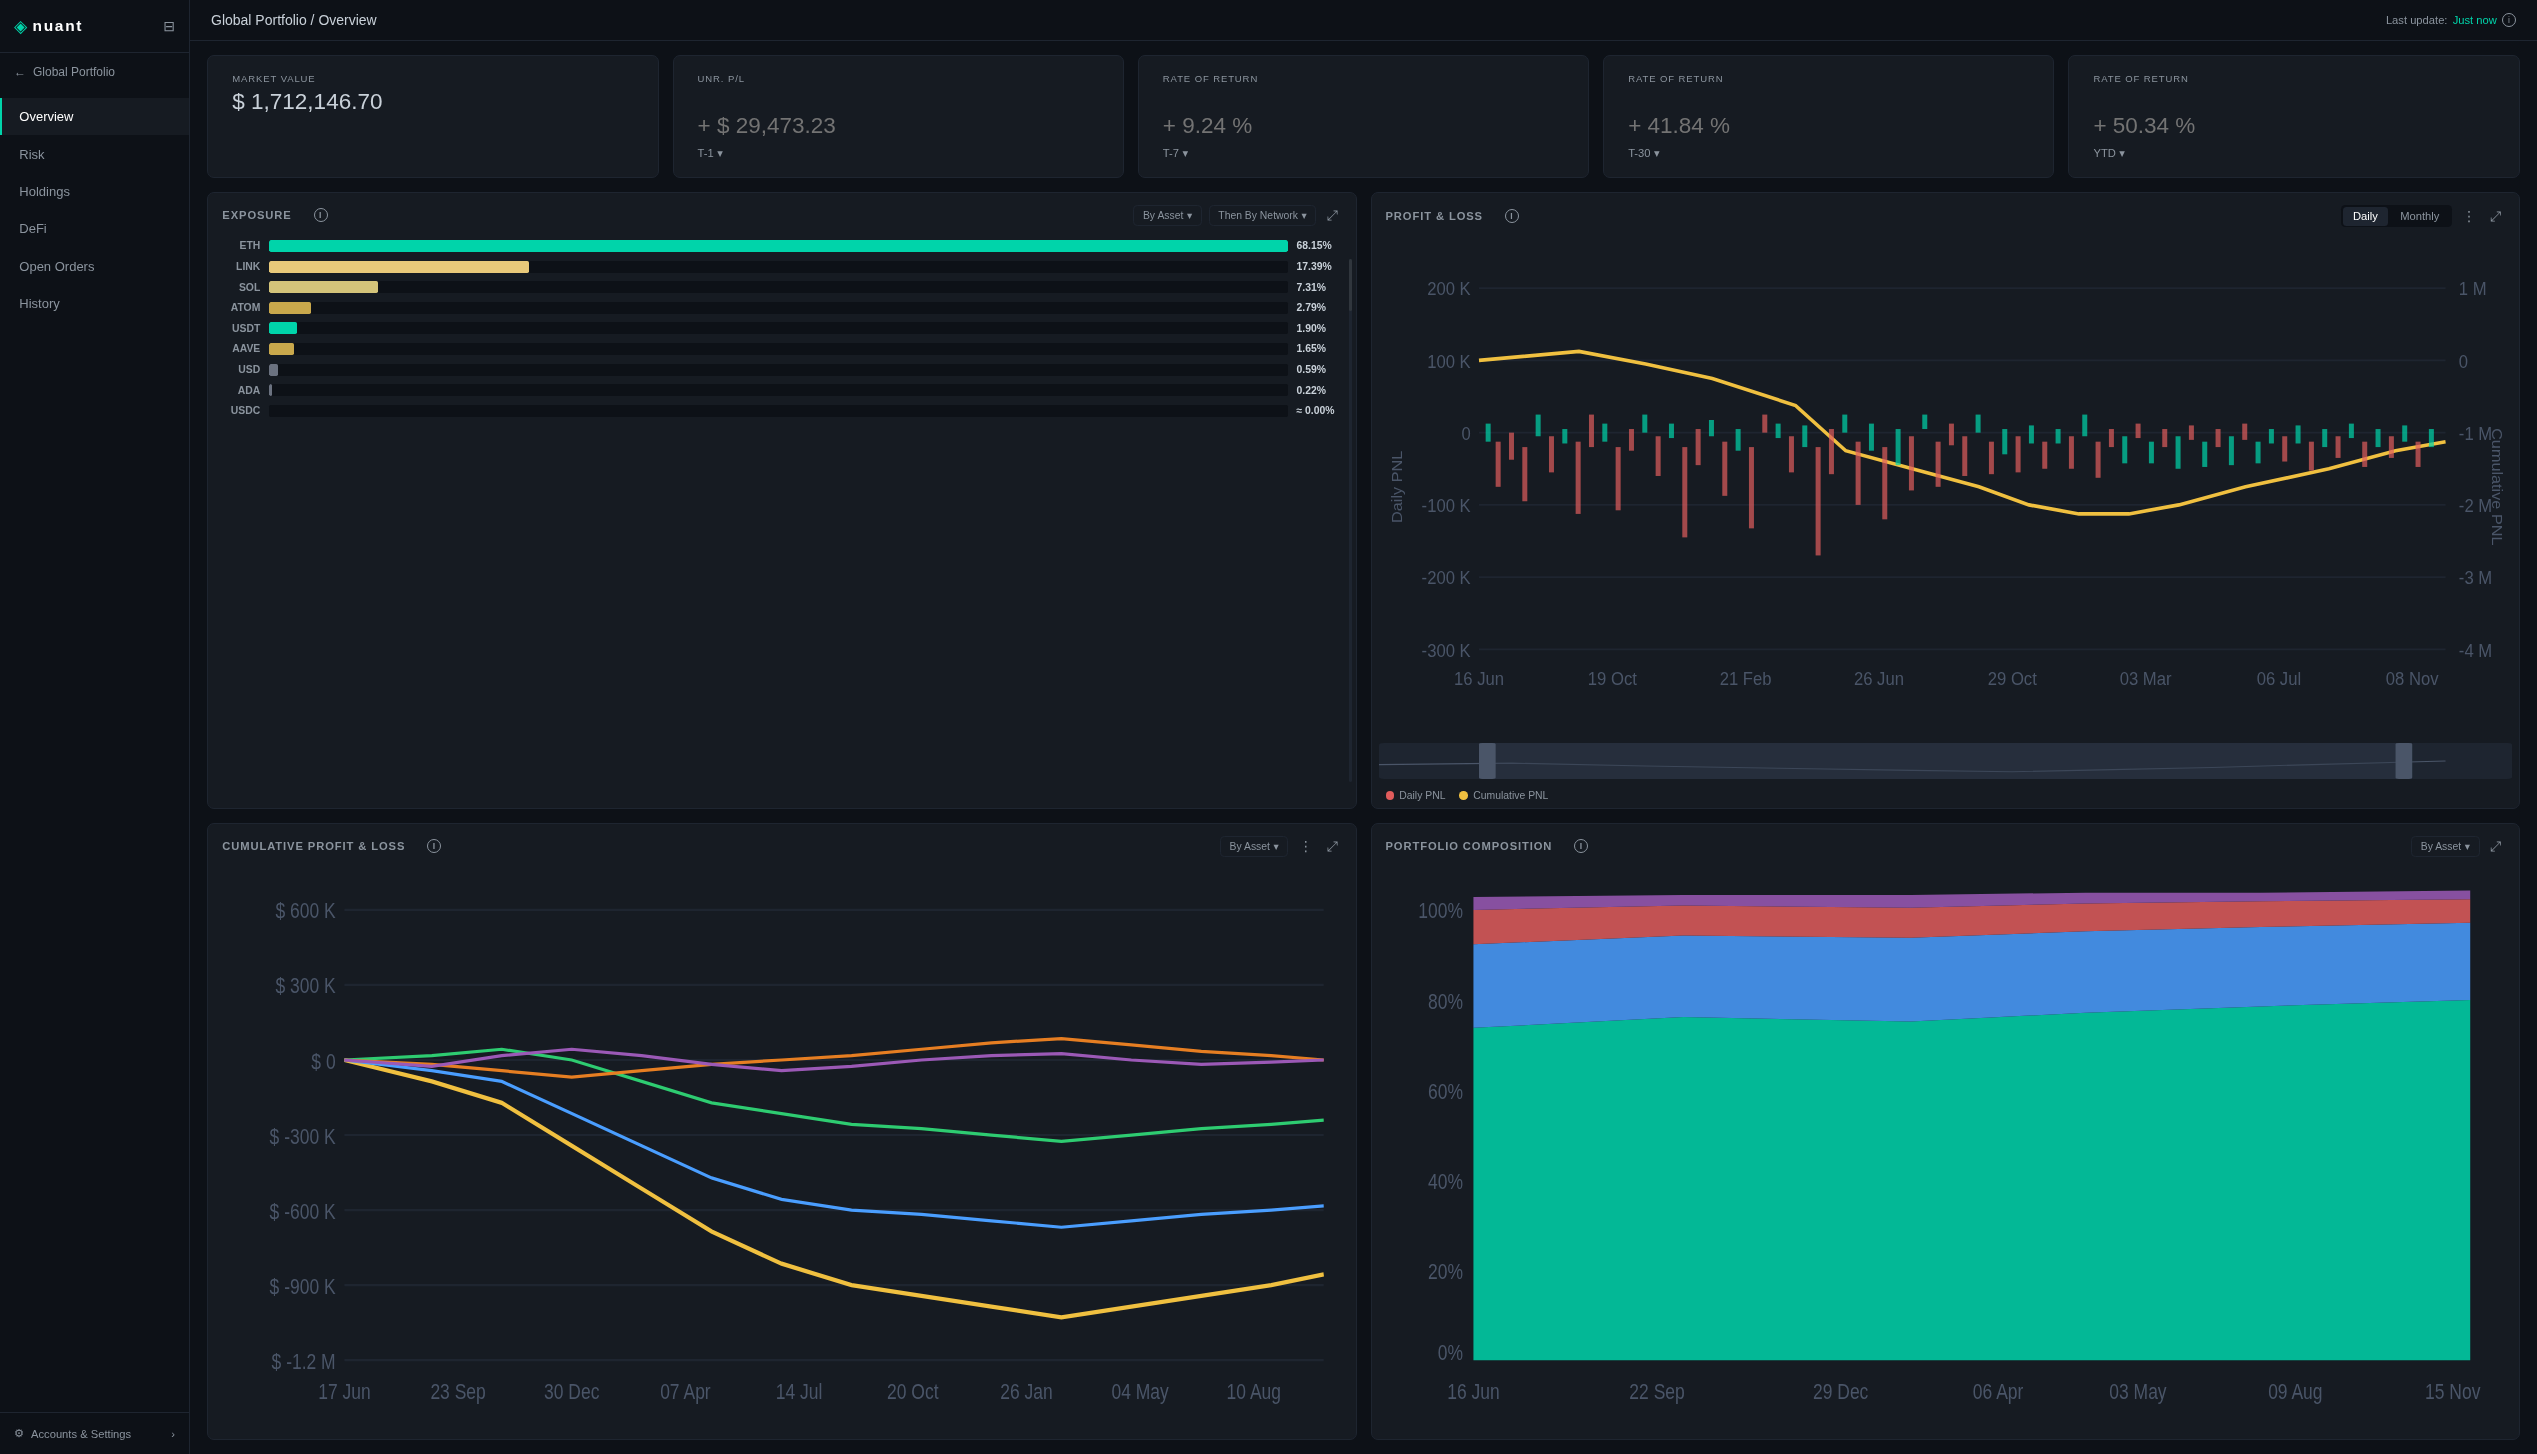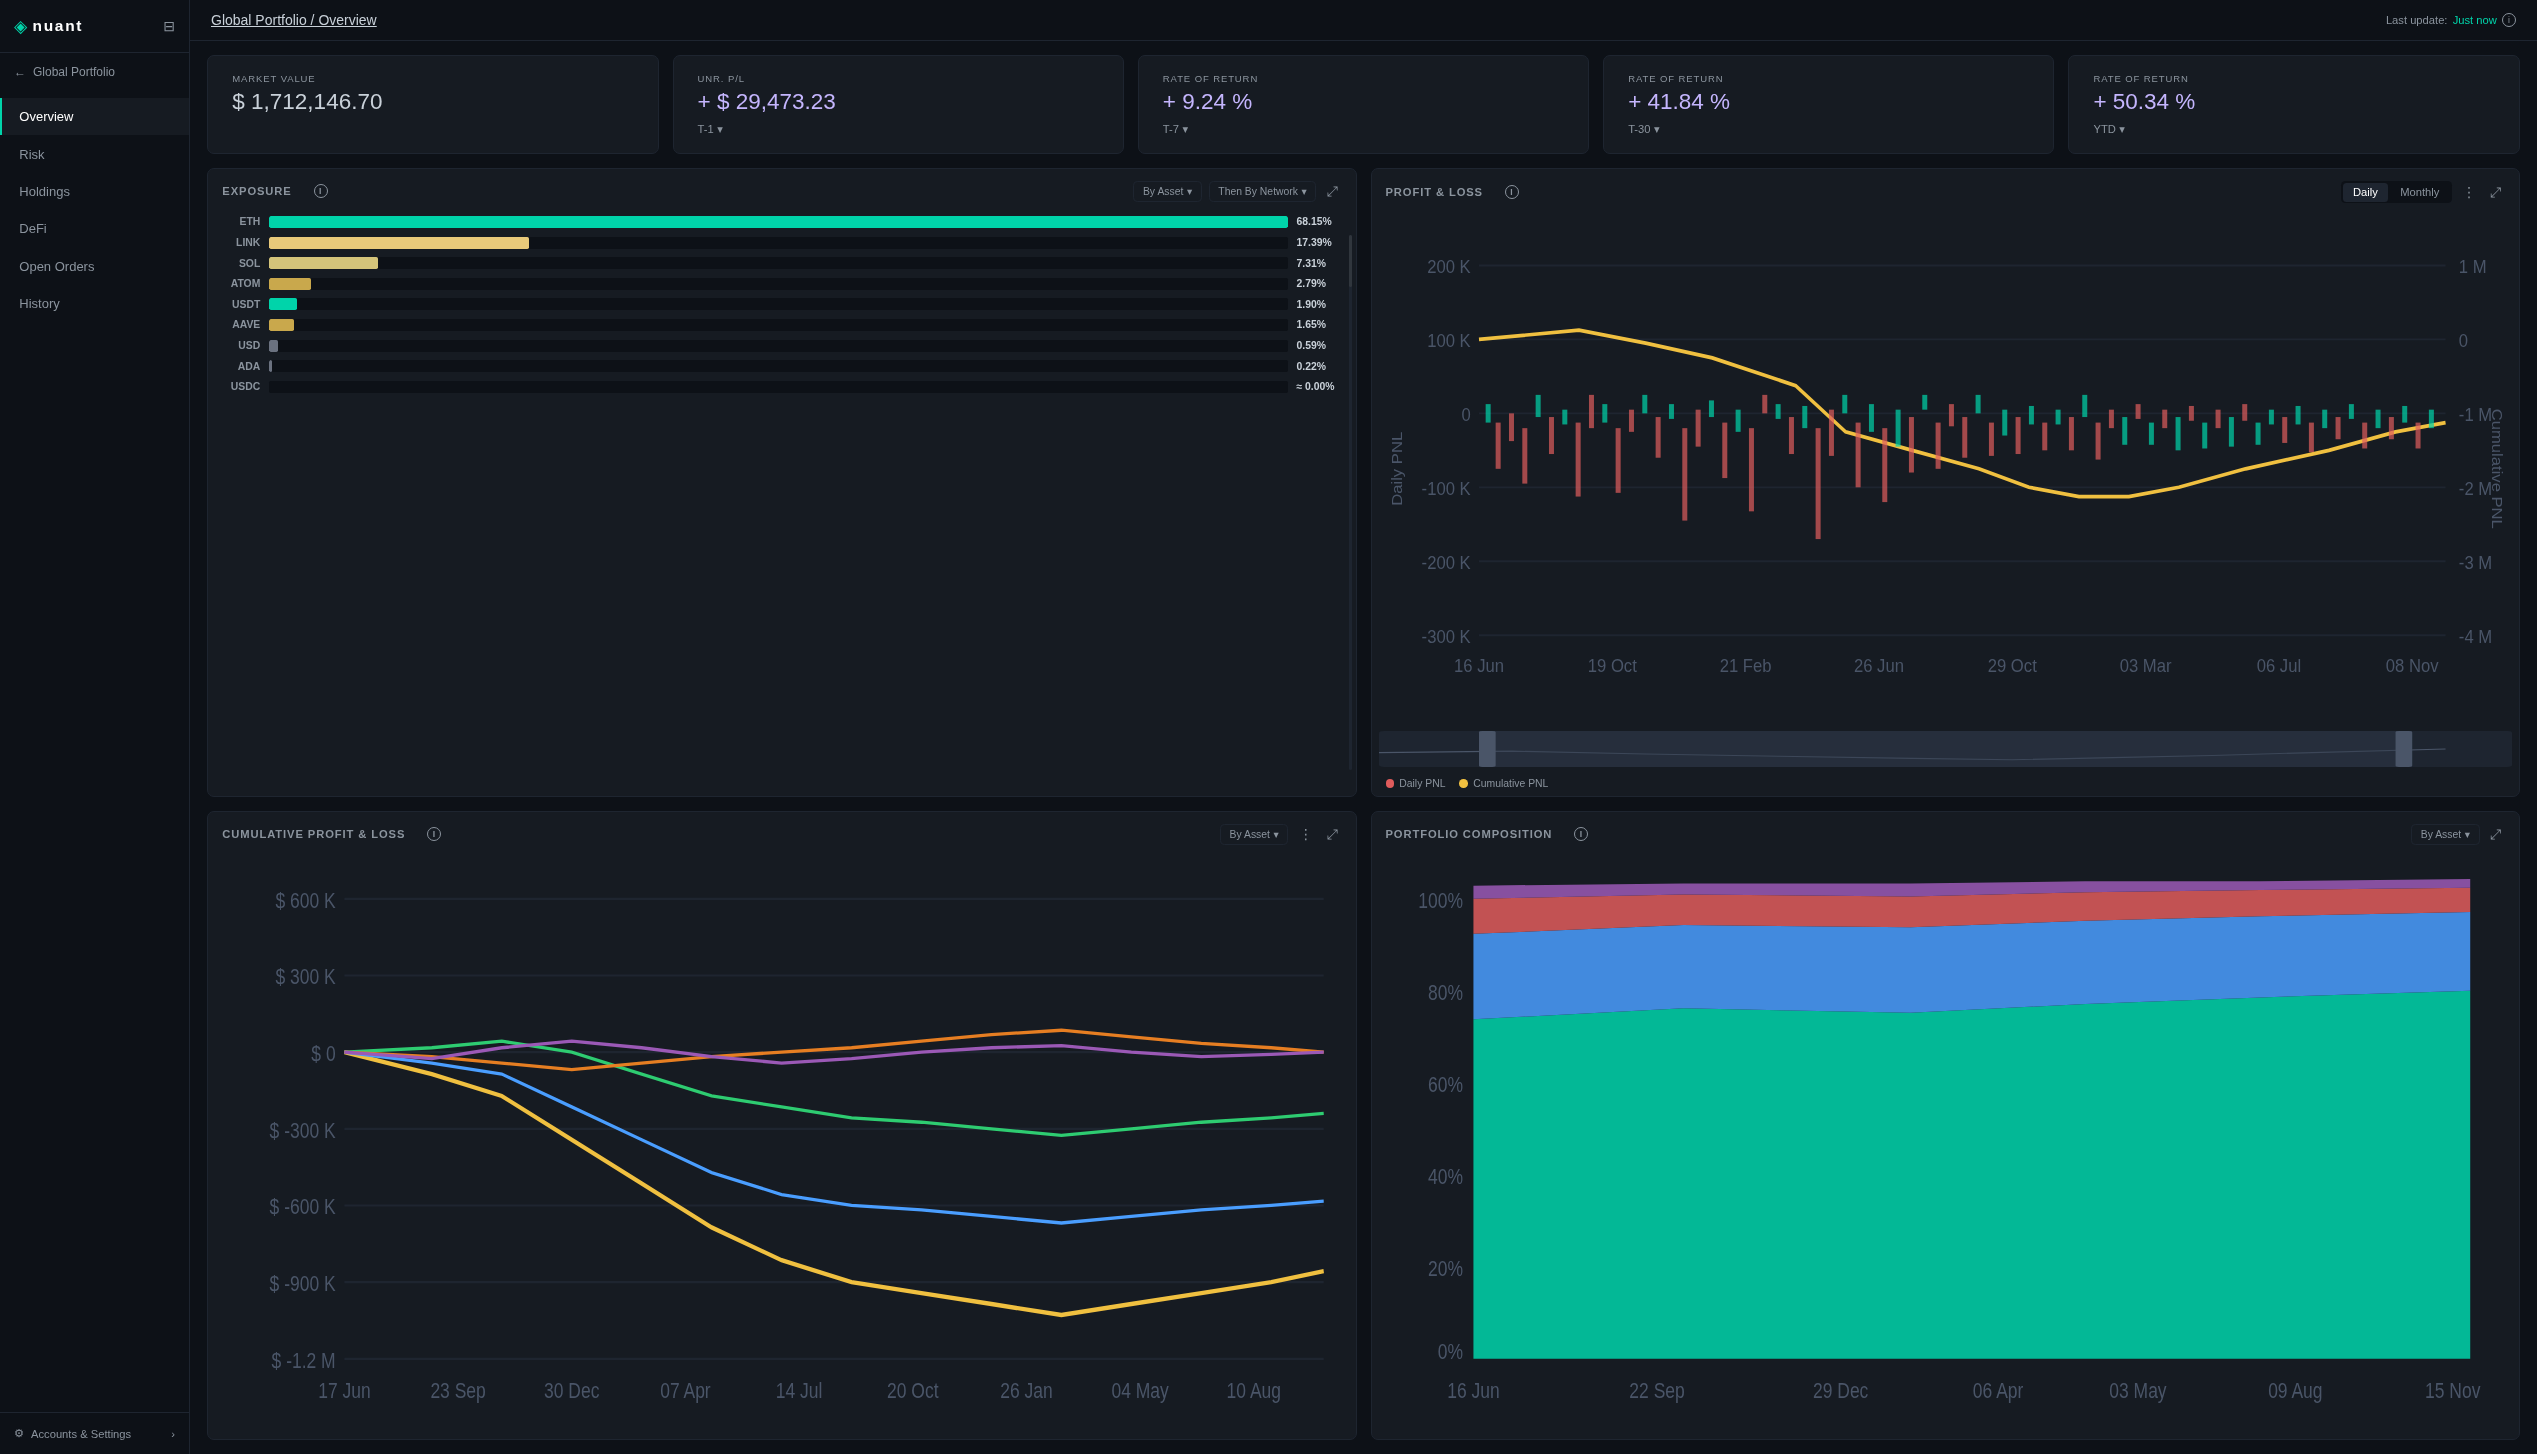--- a/index.html
+++ b/index.html
@@ -18,21 +18,21 @@
     .main { flex: 1; display: flex; flex-direction: column; overflow: hidden; background: #0d1117; }
     .topbar { display: flex; align-items: center; justify-content: space-between; padding: 12px 21px; border-bottom: 0.9px solid #1e2530; background: #0d1117; }
     .topbar-right { font-size: 11.2px; color: #8b949e; display: flex; align-items: center; gap: 5.2px; }
     .topbar-right .update-time { color: #00d4aa; }
 
     
     .stats-row { display: flex; gap: 0; padding: 14px 17.3px; gap: 14px; }
     .stat-card { background: #161b22; border: 0.9px solid #1e2530; border-radius: 7px; padding: 17.3px 24px; flex: 1; display: flex; flex-direction: column; gap: 5.2px; }
     .stat-label { font-size: 9.5px; color: #8b949e; letter-spacing: 0.9px; text-transform: uppercase; }
     .stat-value { font-size: 22.5px; color: #c9d1d9; font-weight: 500; }
-    .stat-value.green { color: #c4b5fd; }
+    .stat-value.green { color: #737373; margin-top: 24px; }
     .stat-selector { display: flex; align-items: center; gap: 3.5px; font-size: 11.2px; color: #8b949e; cursor: pointer; margin-top: 2px; }
 
     
     .charts-grid { flex: 1; display: grid; grid-template-columns: 1fr 1fr; grid-template-rows: 1fr 1fr; gap: 14px; padding: 0 17.3px 14px; overflow: hidden; }
     .chart-card { background: #161b22; border: 0.9px solid #1e2530; border-radius: 7px; display: flex; flex-direction: column; overflow: hidden; }
     .chart-header { display: flex; align-items: center; justify-content: space-between; padding: 12px 14px 7px; }
     .chart-title { font-size: 11.2px; font-weight: 600; letter-spacing: 0.9px; color: #8b949e; text-transform: uppercase; display: flex; align-items: center; gap: 22px; }
     .chart-controls { display: flex; align-items: center; gap: 7px; }
     .btn-group { display: flex; gap: 1.7px; background: #0d1117; border-radius: 4.3px; padding: 1.7px; }
     .btn-group button { background: transparent; border: none; color: #8b949e; padding: 3.5px 10.4px; border-radius: 3.5px; cursor: pointer; font-size: 11.2px; }
@@ -97,21 +97,21 @@
       <span>Accounts &amp; Settings</span>
     </div>
     <span>›</span>
   </div>
 </div>
 
 <div class="main">
 
   <div class="topbar">
     <div>
-      <span style="color:#c9d1d9;font-size:14px;text-decoration:underline;">Global Portfolio / Overview</span>
+      <span style="color:#c9d1d9;font-size:14px;">Global Portfolio / Overview</span>
     </div>
     <div class="topbar-right">
       <span>Last update:</span>
       <span class="update-time">Just now</span>
       <span class="info-icon">i</span>
     </div>
   </div>
 
   <div class="stats-row">
     <div class="stat-card">

